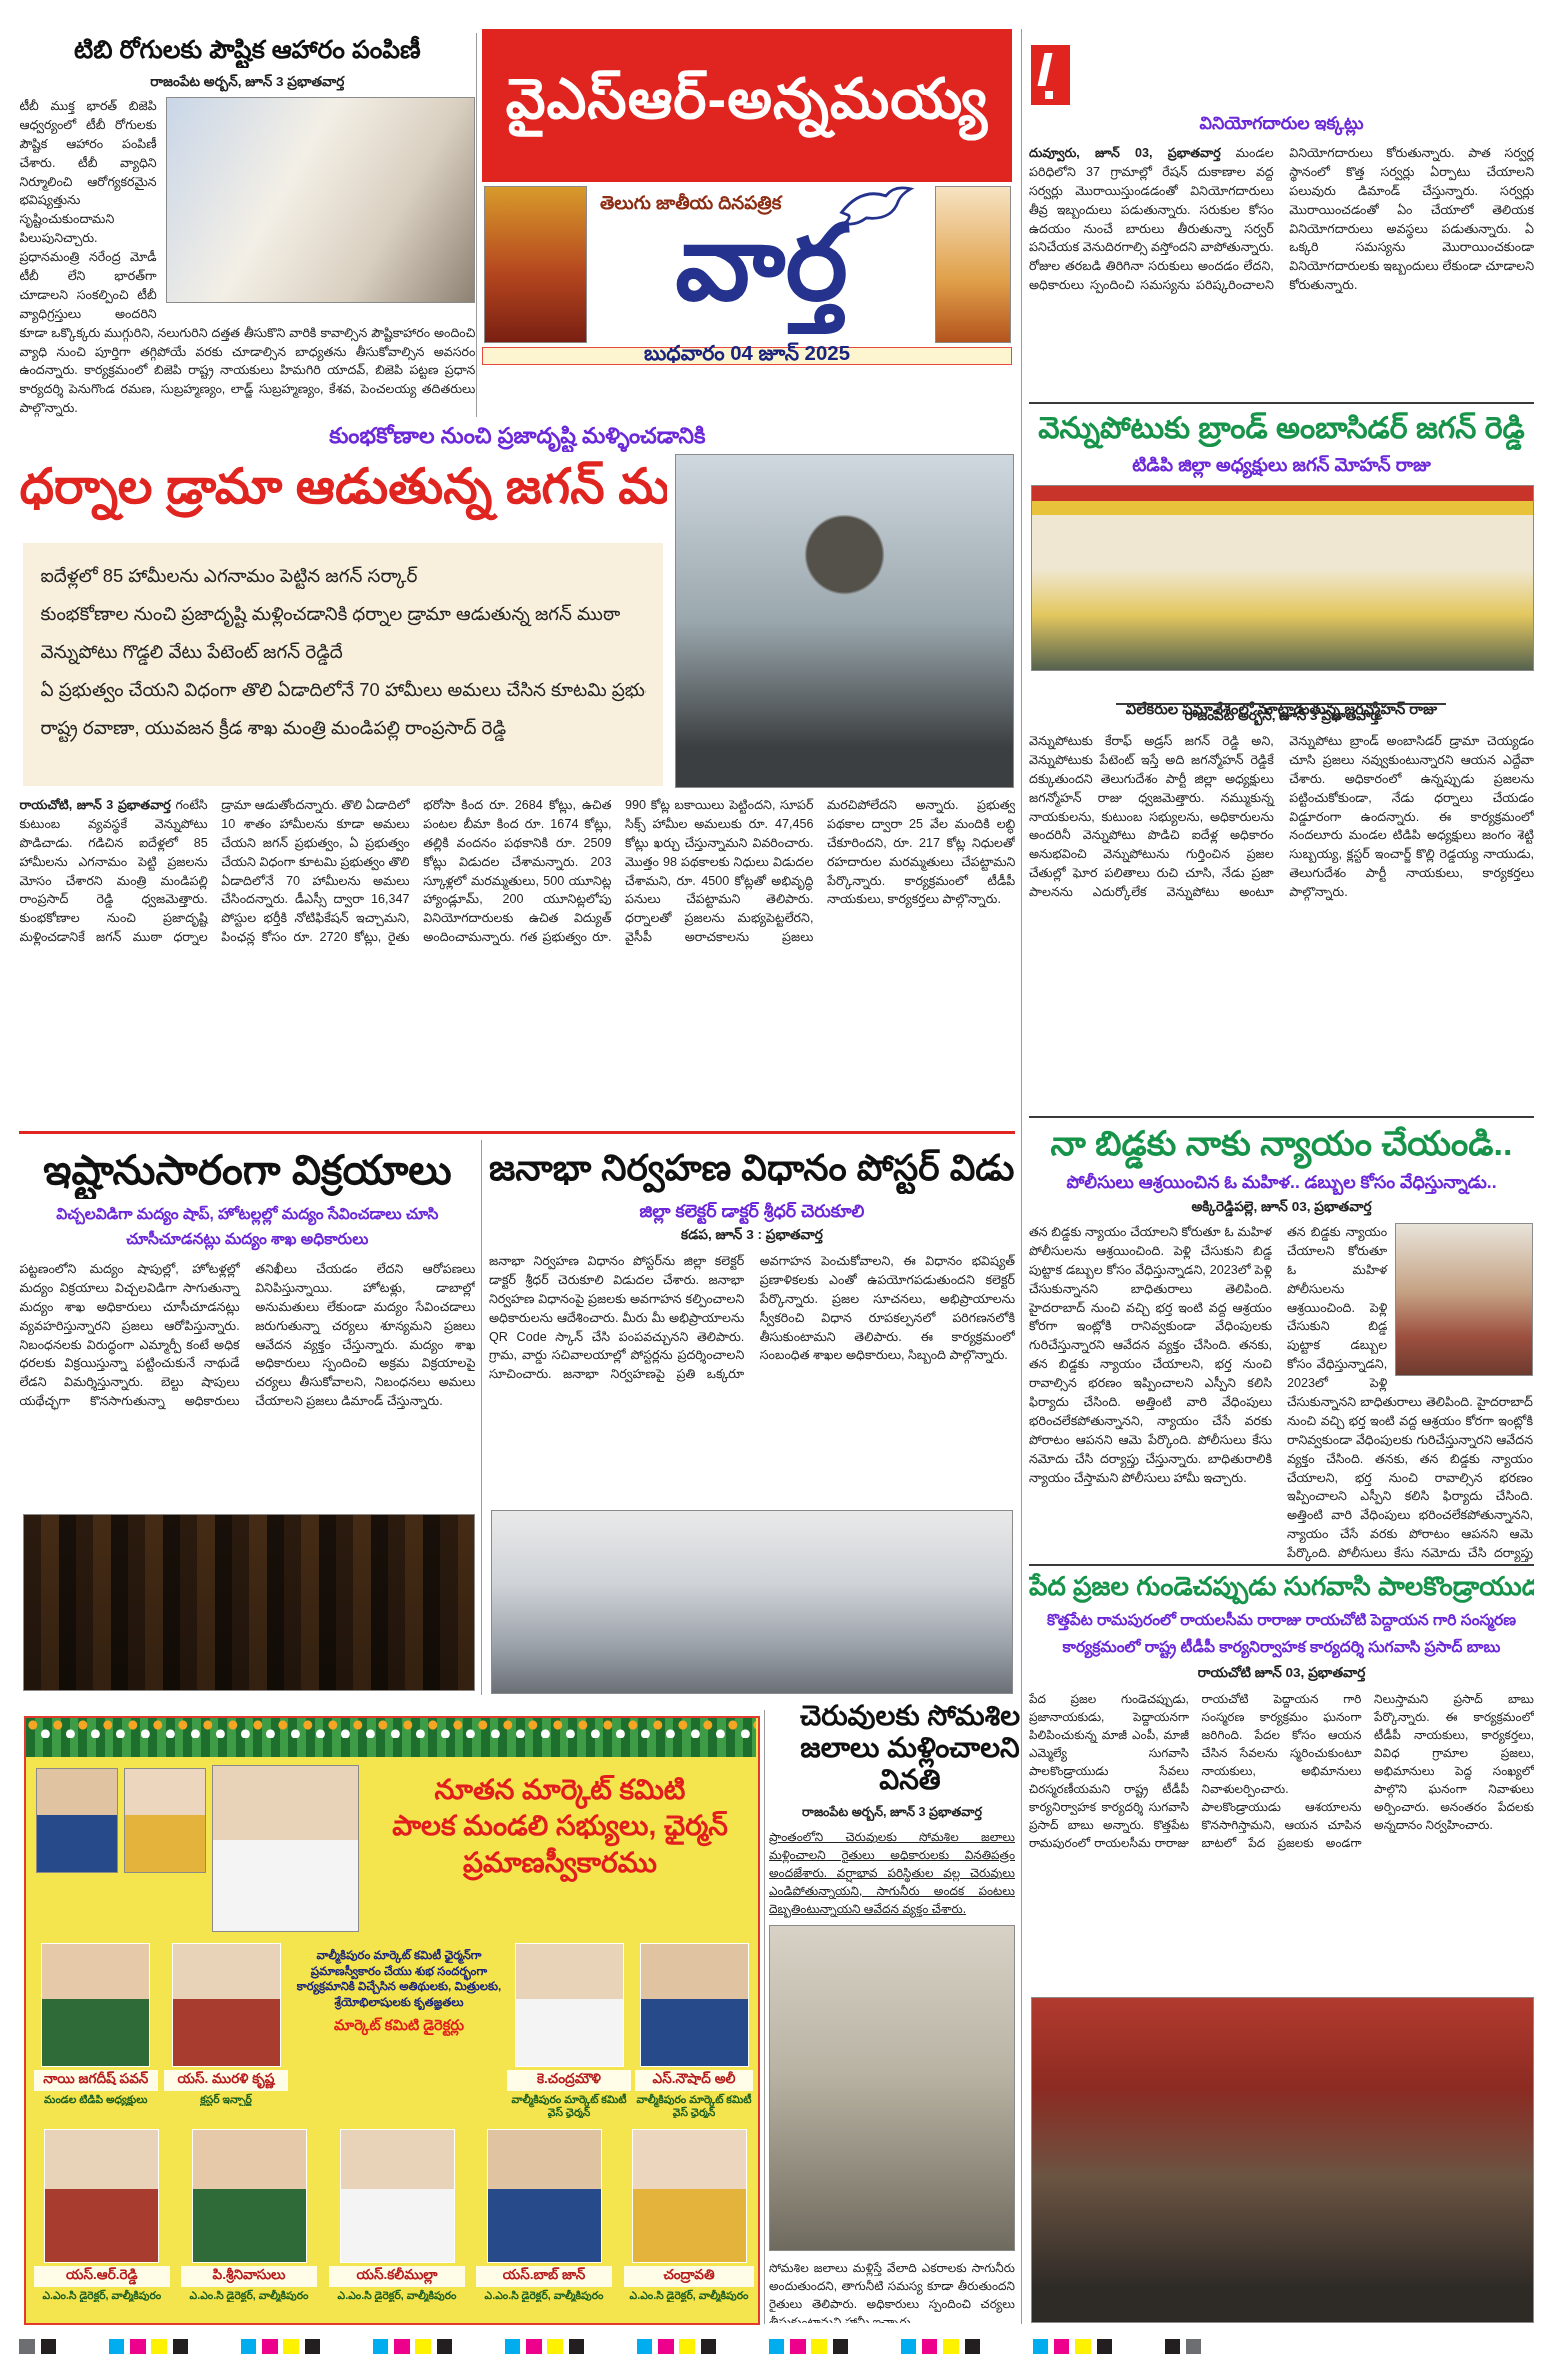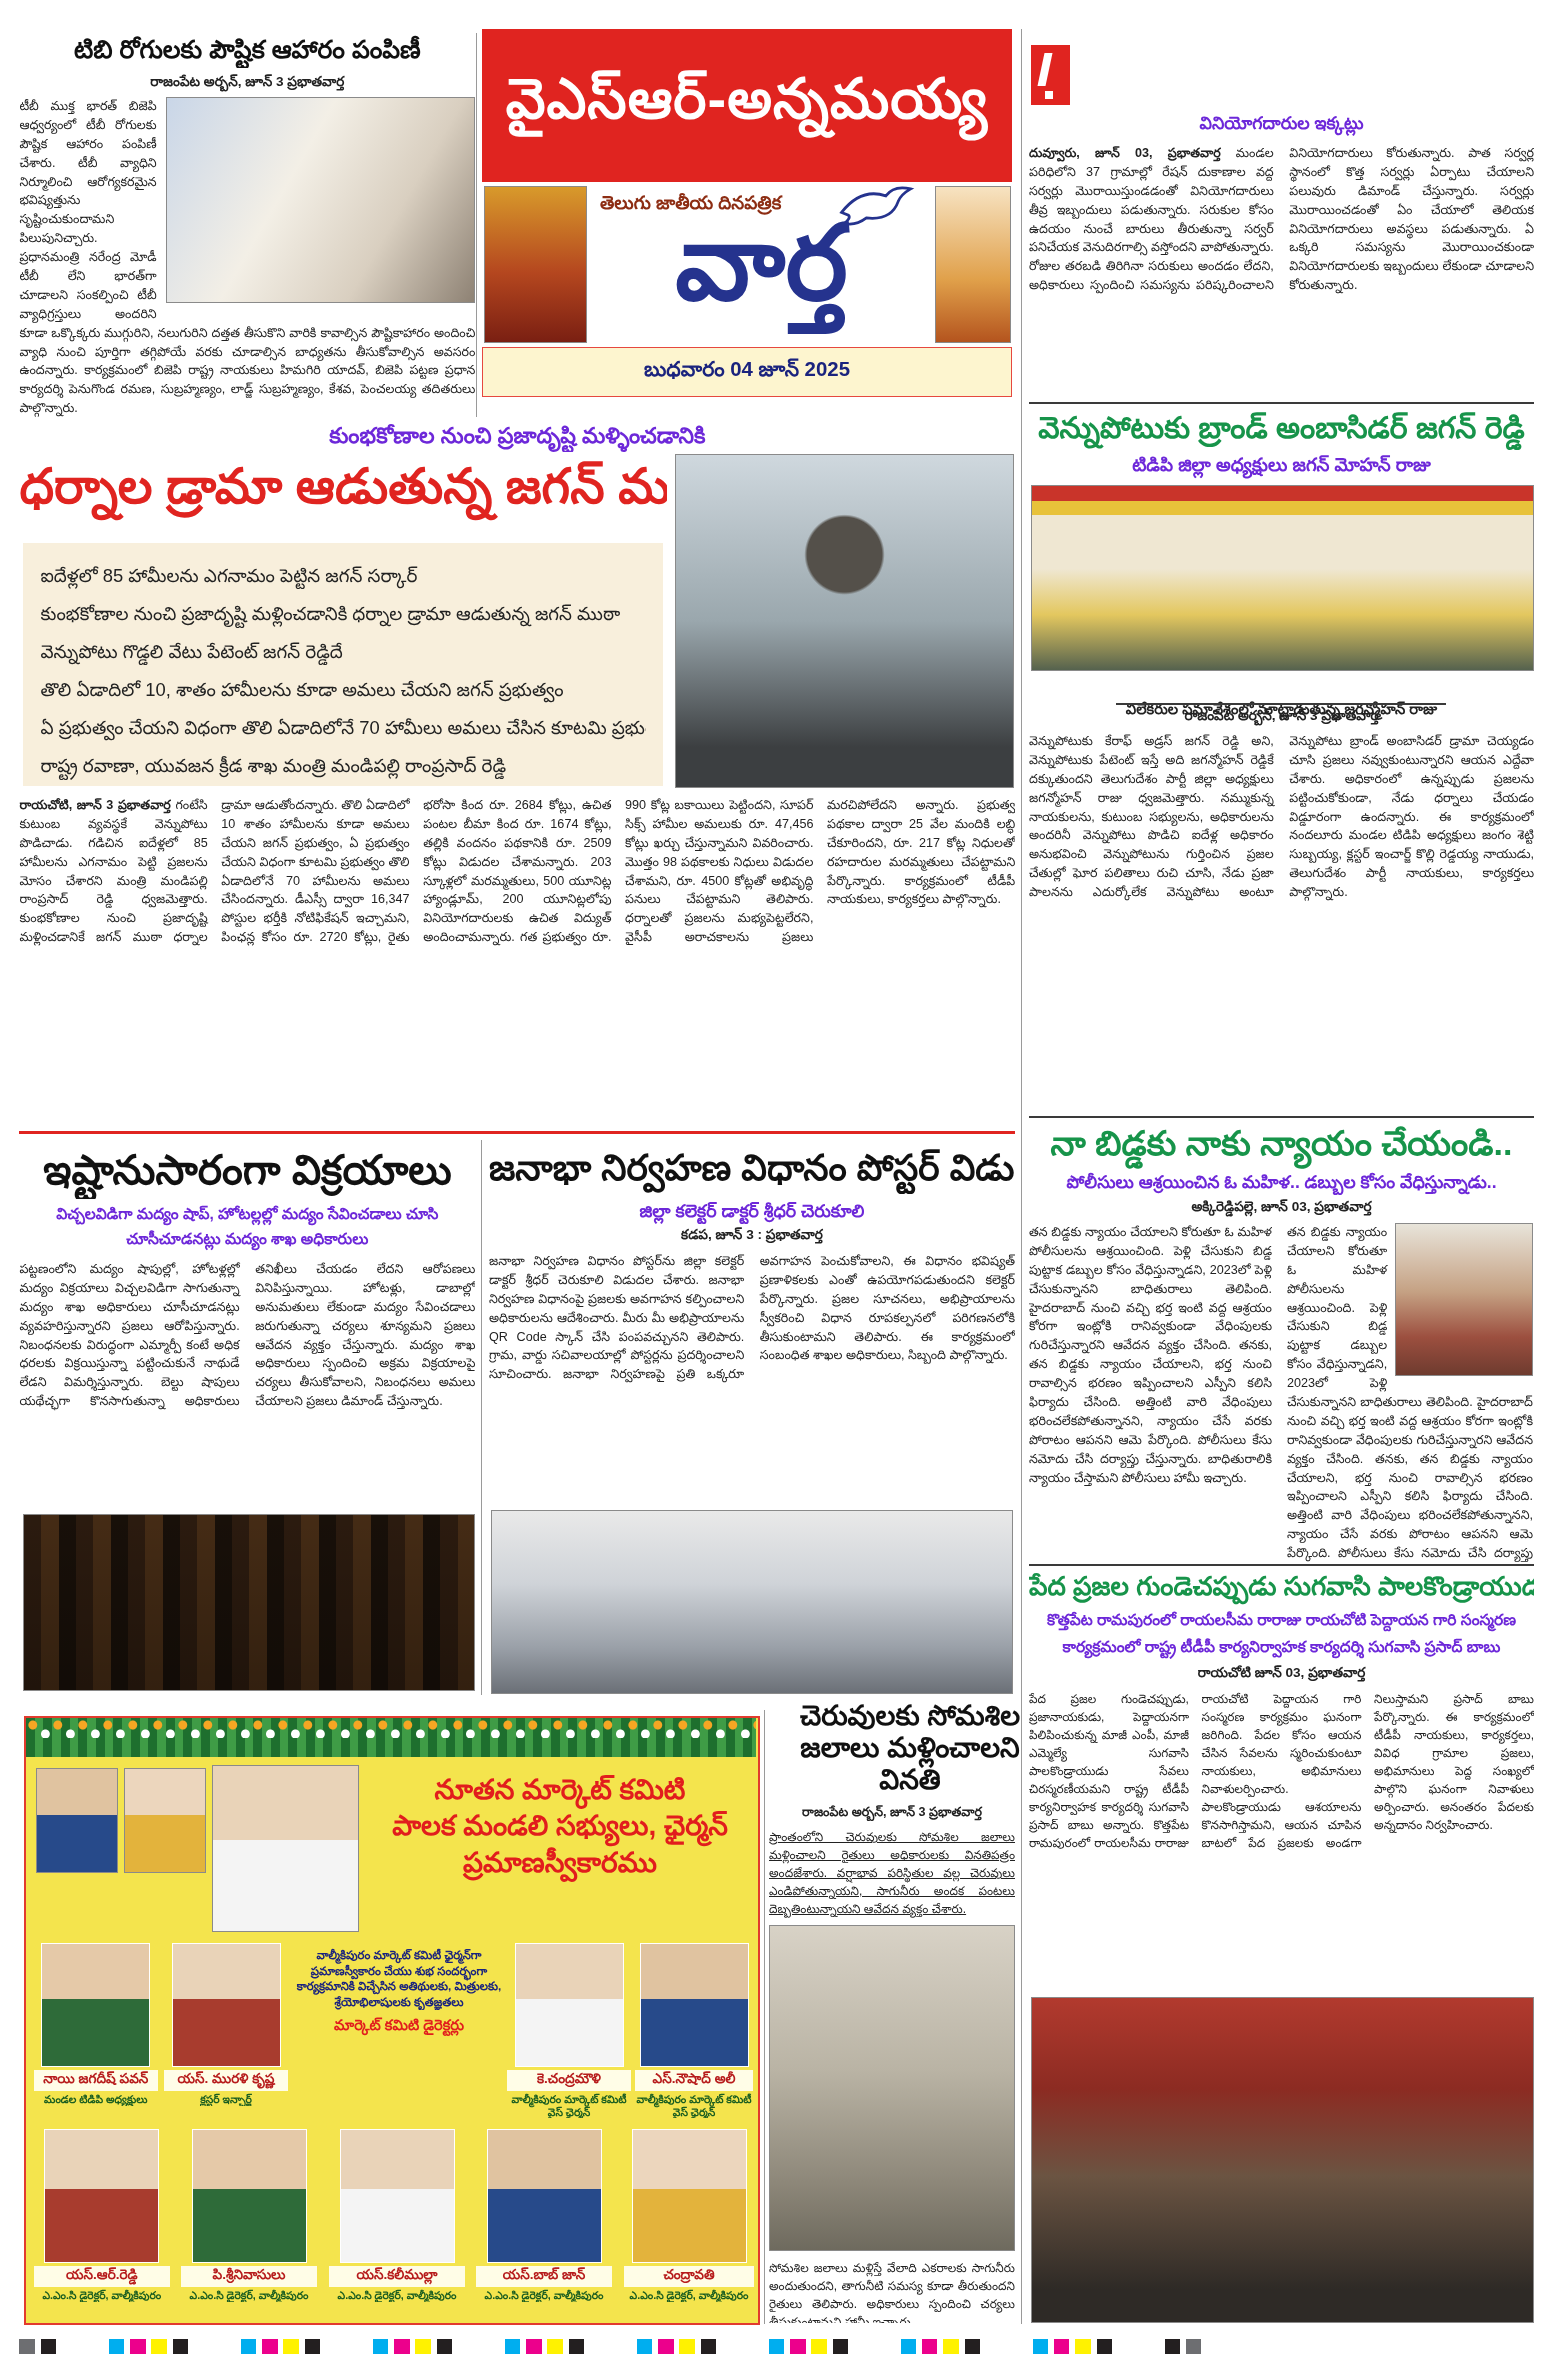--- a/index.html
+++ b/index.html
@@ -103,37 +103,36 @@
   <div class="abs mh-red" style="left:482px;top:29px;width:530px;height:153px;">వైఎస్ఆర్-అన్నమయ్య</div>
   <div class="ph g-deity" style="left:484px;top:186px;width:103px;height:157px;"></div>
   <div class="ph g-annamayya" style="left:935px;top:186px;width:76px;height:157px;"></div>
   <div class="abs mh-tagline" style="left:600px;top:192px;width:233px;height:23px;">తెలుగు జాతీయ దినపత్రిక</div>
   <div class="abs" style="left:836px;top:182px;width:83px;height:47px;">
     <svg width="83" height="47" viewBox="0 0 60 34">
       <path d="M4 22 Q18 4 36 10 Q42 2 54 5 Q47 9 45 14 Q40 28 22 26 Q14 32 6 30 Q11 26 9 24 Z" fill="none" stroke="#25338e" stroke-width="2"></path>
     </svg>
   </div>
   <div class="abs mh-name" style="left:594px;top:210px;width:335px;height:134px;">వార్త</div>
-  <div class="abs datebar" style="left:482px;top:347px;width:530px;height:50px;">బుధవారం 04 జూన్ 2025</div>
+  <div class="abs datebar" style="left:482px;top:347px;width:530px;height:18px;">బుధవారం 04 జూన్ 2025</div>
 
   <div class="abs alert-icon" style="left:1031px;top:45px;width:39px;height:60px;"></div>
   <div class="abs subh" style="left:1029px;top:113px;width:505px;height:23px;font-size:17.5px;">వినియోగదారుల ఇక్కట్లు</div>
   <div class="abs body cols2" style="left:1029px;top:144px;width:505px;height:252px;">
     <span class="dl">దువ్వూరు, జూన్ 03, ప్రభాతవార్త</span>
     <span>మండల పరిధిలోని 37 గ్రామాల్లో రేషన్ దుకాణాల వద్ద సర్వర్లు మొరాయిస్తుండడంతో వినియోగదారులు తీవ్ర ఇబ్బందులు పడుతున్నారు. సరుకుల కోసం ఉదయం నుంచే బారులు తీరుతున్నా సర్వర్ పనిచేయక వెనుదిరగాల్సి వస్తోందని వాపోతున్నారు. రోజుల తరబడి తిరిగినా సరుకులు అందడం లేదని, అధికారులు స్పందించి సమస్యను పరిష్కరించాలని వినియోగదారులు కోరుతున్నారు. పాత సర్వర్ల స్థానంలో కొత్త సర్వర్లు ఏర్పాటు చేయాలని పలువురు డిమాండ్ చేస్తున్నారు. సర్వర్లు మొరాయించడంతో ఏం చేయాలో తెలియక వినియోగదారులు అవస్థలు పడుతున్నారు. ఏ ఒక్కరి సమస్యను మొరాయించకుండా వినియోగదారులకు ఇబ్బందులు లేకుండా చూడాలని కోరుతున్నారు.</span>
   </div>
 
   <div class="abs subh red nowrap" style="left:19.4px;top:423px;width:996px;height:29px;font-size:22px;">కుంభకోణాల నుంచి ప్రజాదృష్టి మళ్ళించడానికి</div>
   <div class="abs hl red nowrap" style="left:19.4px;top:458px;width:648px;height:70px;font-size:49px;">ధర్నాల డ్రామా ఆడుతున్న జగన్ ముఠా</div>
   <div class="ph g-minister" style="left:675px;top:454px;width:339px;height:334px;"></div>
   <div class="abs bulletbox" style="left:23px;top:543px;width:640px;height:243px;">
     <div>ఐదేళ్లలో 85 హామీలను ఎగనామం పెట్టిన జగన్ సర్కార్</div>
     <div>కుంభకోణాల నుంచి ప్రజాదృష్టి మళ్లించడానికి ధర్నాల డ్రామా ఆడుతున్న జగన్ ముఠా</div>
     <div>వెన్నుపోటు గొడ్డలి వేటు పేటెంట్ జగన్ రెడ్డిదే</div>
-    <div>తొలి ఏడాదిలో 10, శాతం హామీలను కూడా అమలు చేయని జగన్ ప్రభుత్వం</div>
     <div>ఏ ప్రభుత్వం చేయని విధంగా తొలి ఏడాదిలోనే 70 హామీలు అమలు చేసిన కూటమి ప్రభుత్వం</div>
     <div>రాష్ట్ర రవాణా, యువజన క్రీడ శాఖ మంత్రి మండిపల్లి రాంప్రసాద్ రెడ్డి</div>
   </div>
   <div class="abs body cols5" style="left:19.4px;top:796px;width:996px;height:330px;">
     <span class="dl">రాయచోటి, జూన్ 3 ప్రభాతవార్త</span>
     <span>గంటేసి కుటుంబ వ్యవస్థకే వెన్నుపోటు పొడిచాడు. గడిచిన ఐదేళ్లలో 85 హామీలను ఎగనామం పెట్టి ప్రజలను మోసం చేశారని మంత్రి మండిపల్లి రాంప్రసాద్ రెడ్డి ధ్వజమెత్తారు. కుంభకోణాల నుంచి ప్రజాదృష్టి మళ్లించడానికే జగన్ ముఠా ధర్నాల డ్రామా ఆడుతోందన్నారు. తొలి ఏడాదిలో 10 శాతం హామీలను కూడా అమలు చేయని జగన్ ప్రభుత్వం, ఏ ప్రభుత్వం చేయని విధంగా కూటమి ప్రభుత్వం తొలి ఏడాదిలోనే 70 హామీలను అమలు చేసిందన్నారు. డీఎస్సీ ద్వారా 16,347 పోస్టుల భర్తీకి నోటిఫికేషన్ ఇచ్చామని, పింఛన్ల కోసం రూ. 2720 కోట్లు, రైతు భరోసా కింద రూ. 2684 కోట్లు, ఉచిత పంటల బీమా కింద రూ. 1674 కోట్లు, తల్లికి వందనం పథకానికి రూ. 2509 కోట్లు విడుదల చేశామన్నారు. 203 స్కూళ్లలో మరమ్మతులు, 500 యూనిట్ల హ్యాండ్లూమ్, 200 యూనిట్లలోపు వినియోగదారులకు ఉచిత విద్యుత్ అందించామన్నారు. గత ప్రభుత్వం రూ. 990 కోట్ల బకాయిలు పెట్టిందని, సూపర్ సిక్స్ హామీల అమలుకు రూ. 47,456 కోట్లు ఖర్చు చేస్తున్నామని వివరించారు. మొత్తం 98 పథకాలకు నిధులు విడుదల చేశామని, రూ. 4500 కోట్లతో అభివృద్ధి పనులు చేపట్టామని తెలిపారు. ధర్నాలతో ప్రజలను మభ్యపెట్టలేరని, వైసీపీ అరాచకాలను ప్రజలు మరచిపోలేదని అన్నారు. ప్రభుత్వ పథకాల ద్వారా 25 వేల మందికి లబ్ధి చేకూరిందని, రూ. 217 కోట్ల నిధులతో రహదారుల మరమ్మతులు చేపట్టామని పేర్కొన్నారు. కార్యక్రమంలో టీడీపీ నాయకులు, కార్యకర్తలు పాల్గొన్నారు.</span>
   </div>
 
   <div class="abs hl green nowrap" style="left:1029px;top:411px;width:505px;height:39px;font-size:30px;">వెన్నుపోటుకు బ్రాండ్ అంబాసిడర్ జగన్ రెడ్డి</div>
   <div class="abs subh" style="left:1029px;top:454px;width:505px;height:25px;font-size:18.4px;">టిడిపి జిల్లా అధ్యక్షులు జగన్ మోహన్ రాజు</div>

